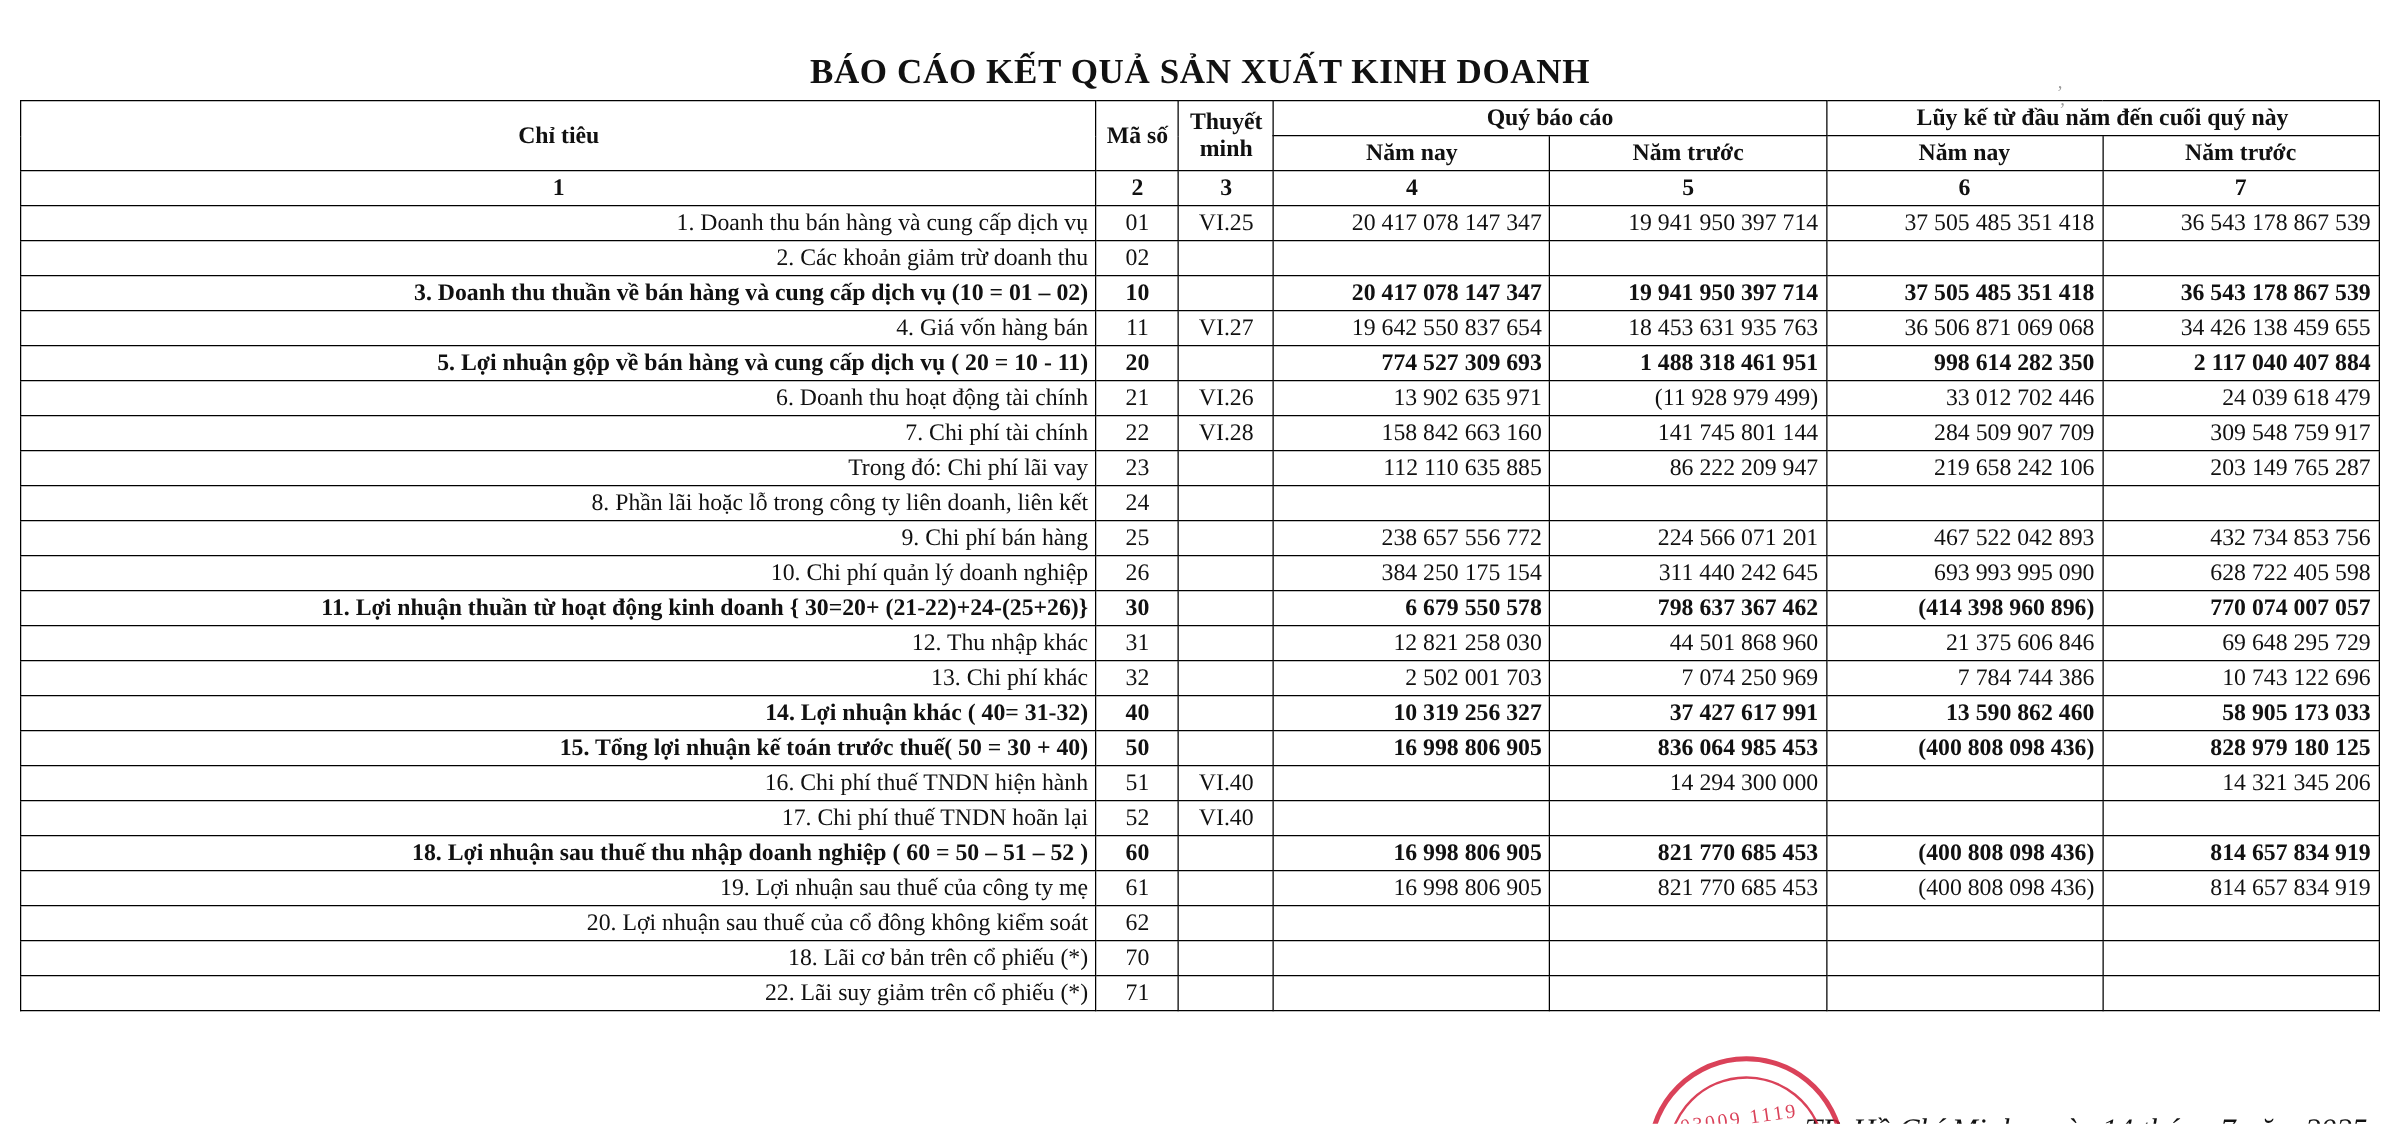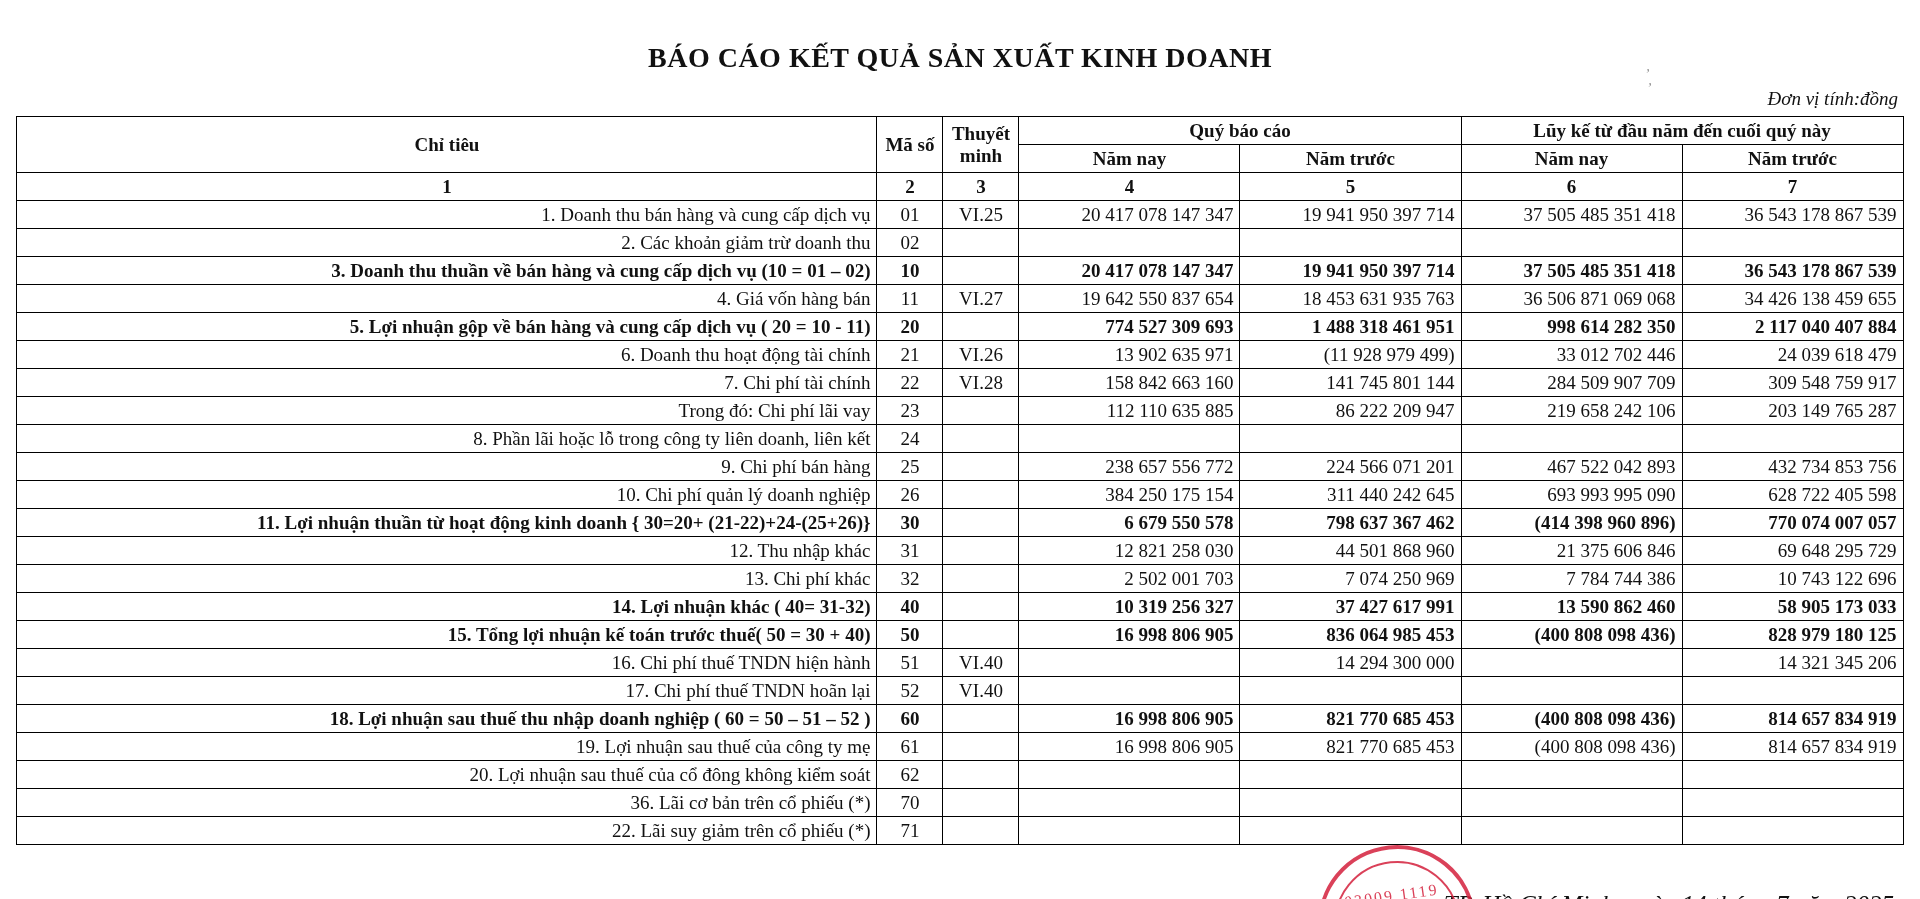--- a/index.html
+++ b/index.html
@@ -122,21 +122,20 @@
 </head>
 <body>
 
 <div class="page">
 
   <div class="scan-artifact"></div>
   <div class="artifact-tick">,</div>
   <div class="artifact-tick2">,</div>
 
   <div class="title">BÁO CÁO KẾT QUẢ SẢN XUẤT KINH DOANH</div>
-  <div class="unit">Đơn vị tính:đồng</div>
 
   <table class="fs">
     <colgroup>
       <col class="c-name">
         <col class="c-code">
         <col class="c-note">
       <col class="c-v">
         <col class="c-v">
         <col class="c-v">
         <col class="c-v">
@@ -352,21 +351,21 @@
         <tr>
           <td class="name">20. Lợi nhuận sau thuế của cổ đông không kiểm soát</td>
           <td class="code">62</td>
           <td class="note"></td>
           <td class="val"></td>
           <td class="val"></td>
           <td class="val"></td>
           <td class="val"></td>
         </tr>
         <tr>
-          <td class="name">36. Lãi cơ bản trên cổ phiếu (*)</td>
+          <td class="name">18. Lãi cơ bản trên cổ phiếu (*)</td>
           <td class="code">70</td>
           <td class="note"></td>
           <td class="val"></td>
           <td class="val"></td>
           <td class="val"></td>
           <td class="val"></td>
         </tr>
         <tr>
           <td class="name">22. Lãi suy giảm trên cổ phiếu (*)</td>
           <td class="code">71</td>

